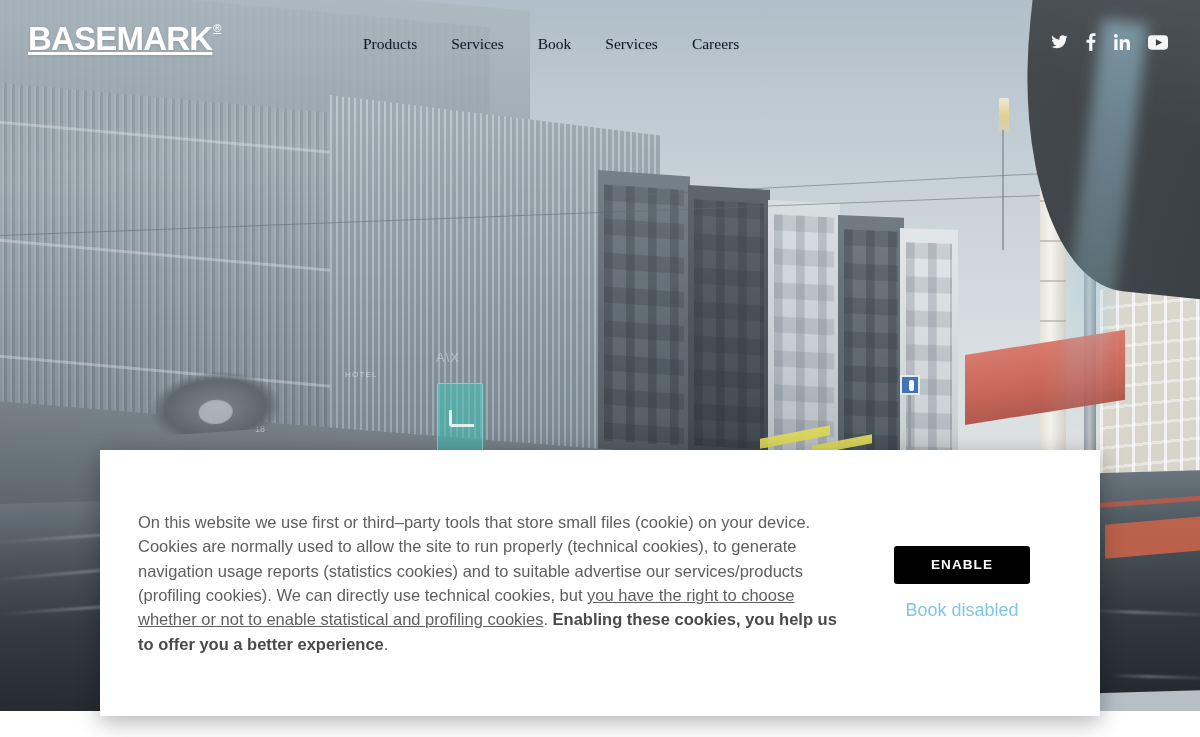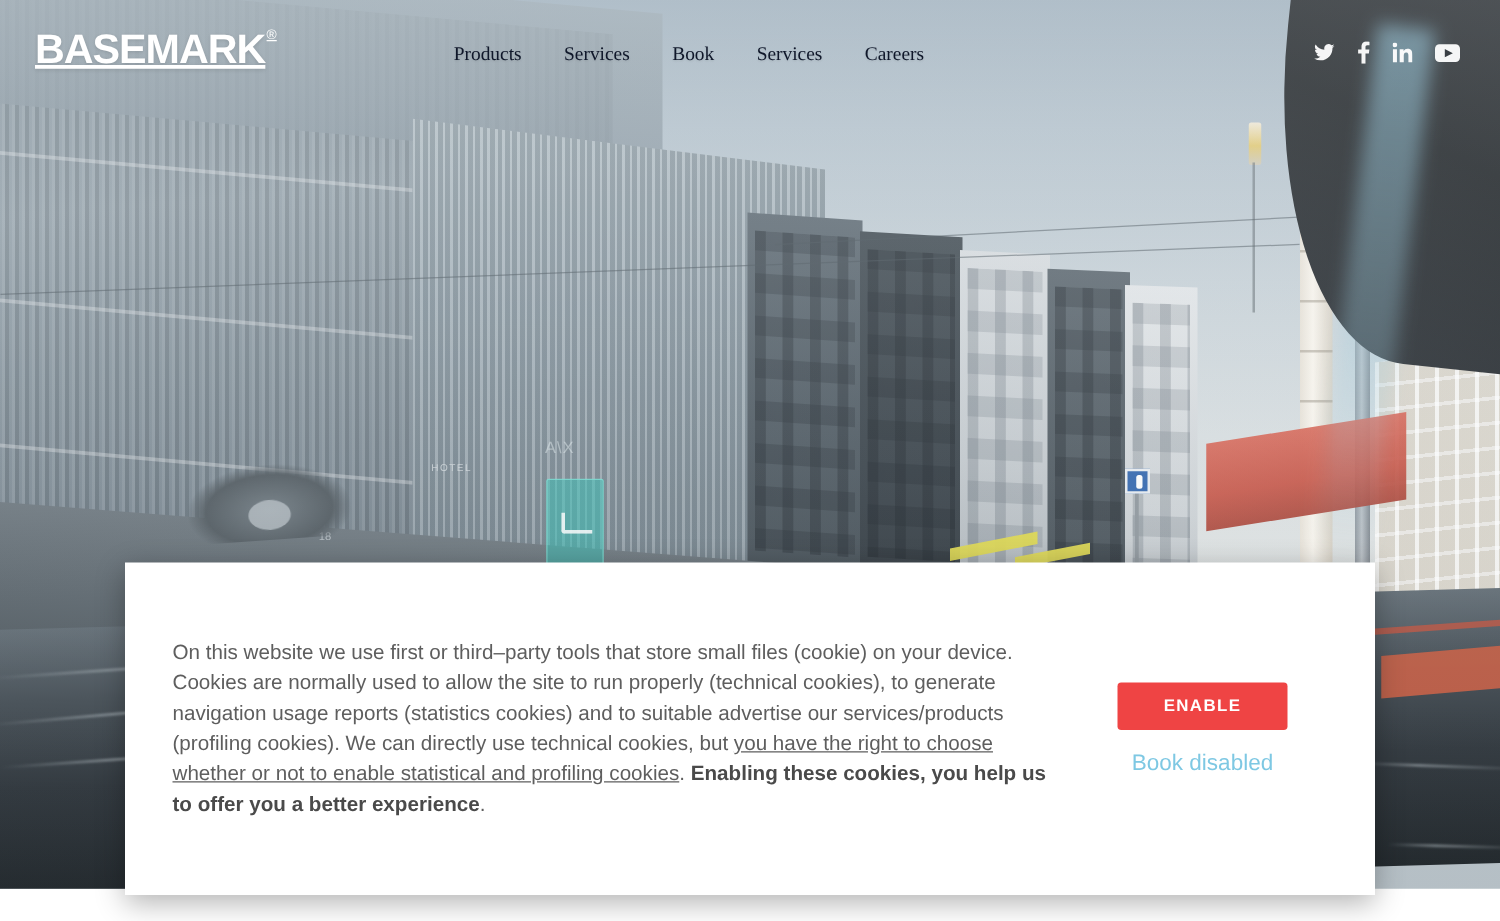--- a/index.html
+++ b/index.html
@@ -437,21 +437,21 @@
     width: 240px;
     padding-right: 36px;
     display: flex;
     flex-direction: column;
     align-items: center;
     justify-content: center;
     gap: 16px;
   }
   .btn-enable {
     width: 136px; height: 38px;
-    background: #ef4444;
+    background: #000000;
     color: #ffffff;
     border: none;
     border-radius: 3px;
     font-size: 13.5px;
     letter-spacing: 1.1px;
     font-weight: bold;
     cursor: pointer;
     font-family: "Liberation Sans", sans-serif;
   }
   .btn-keep {

